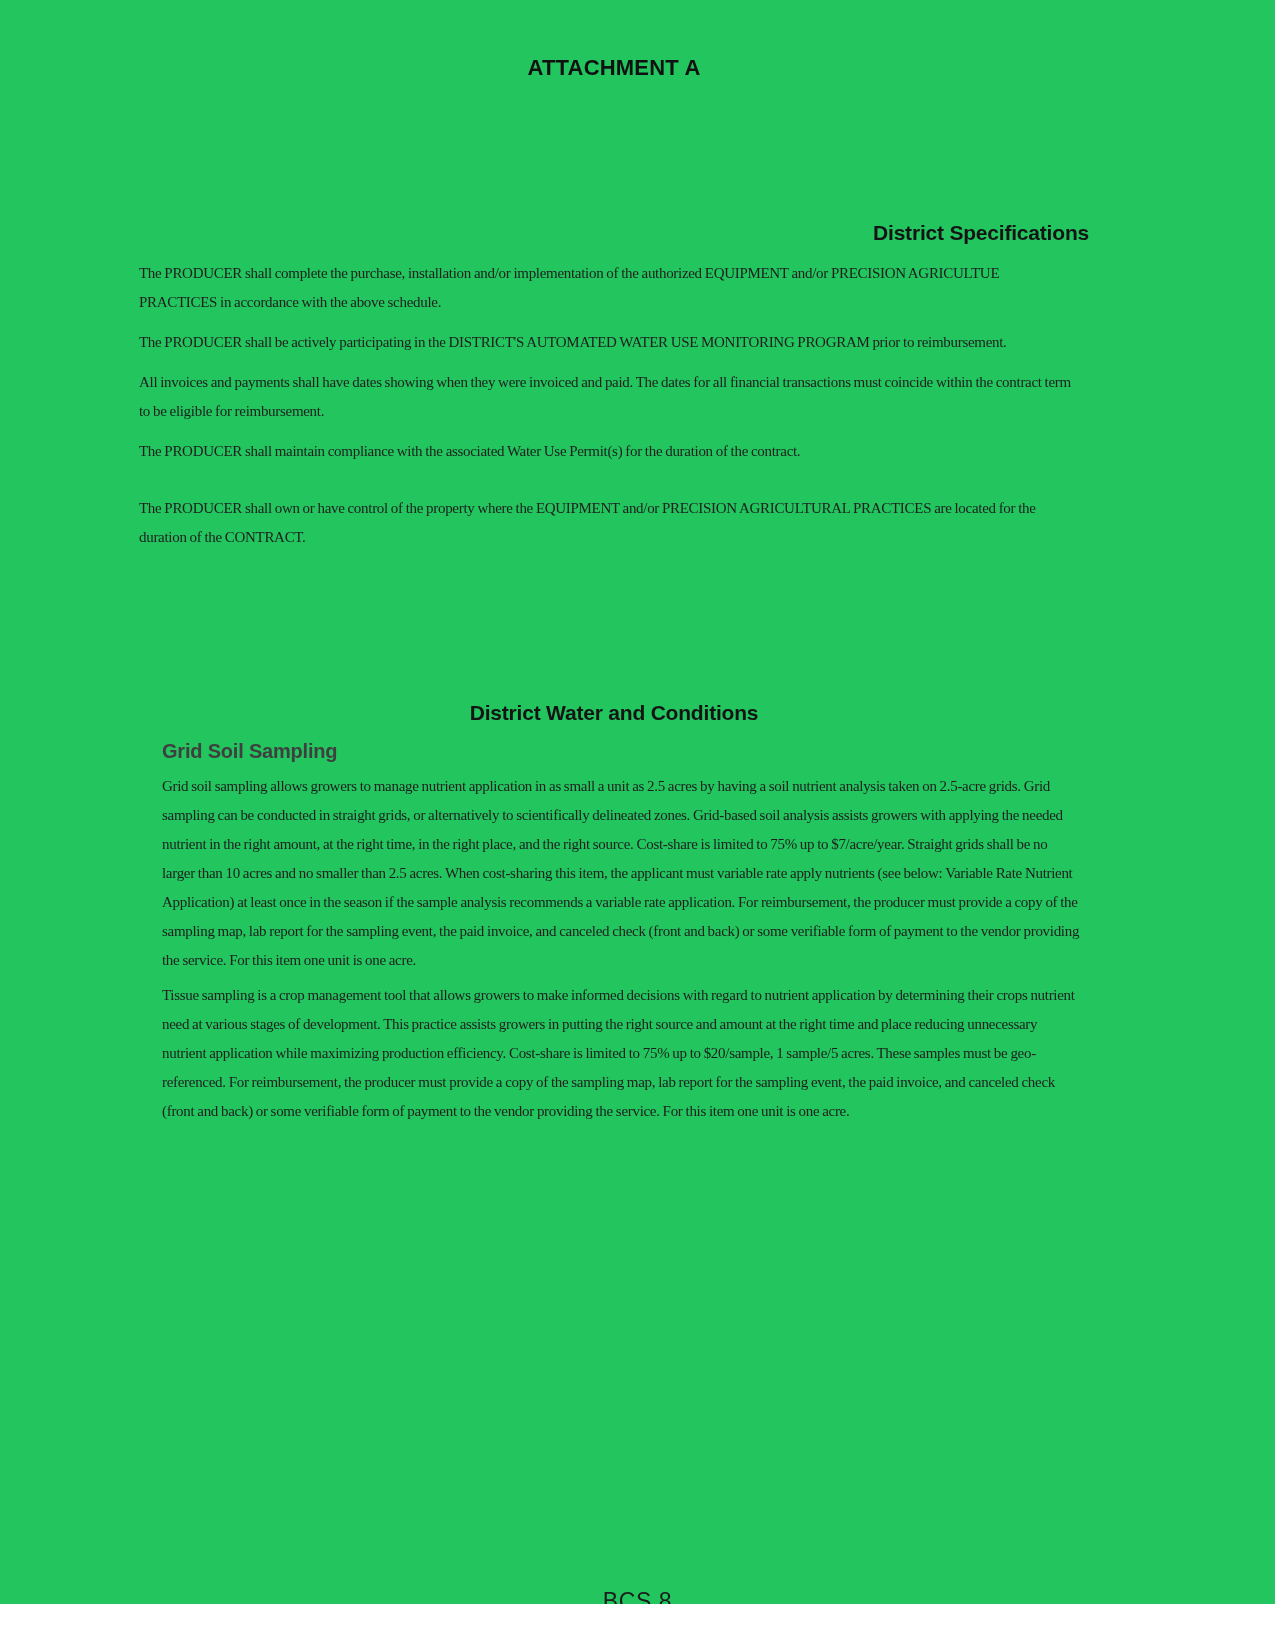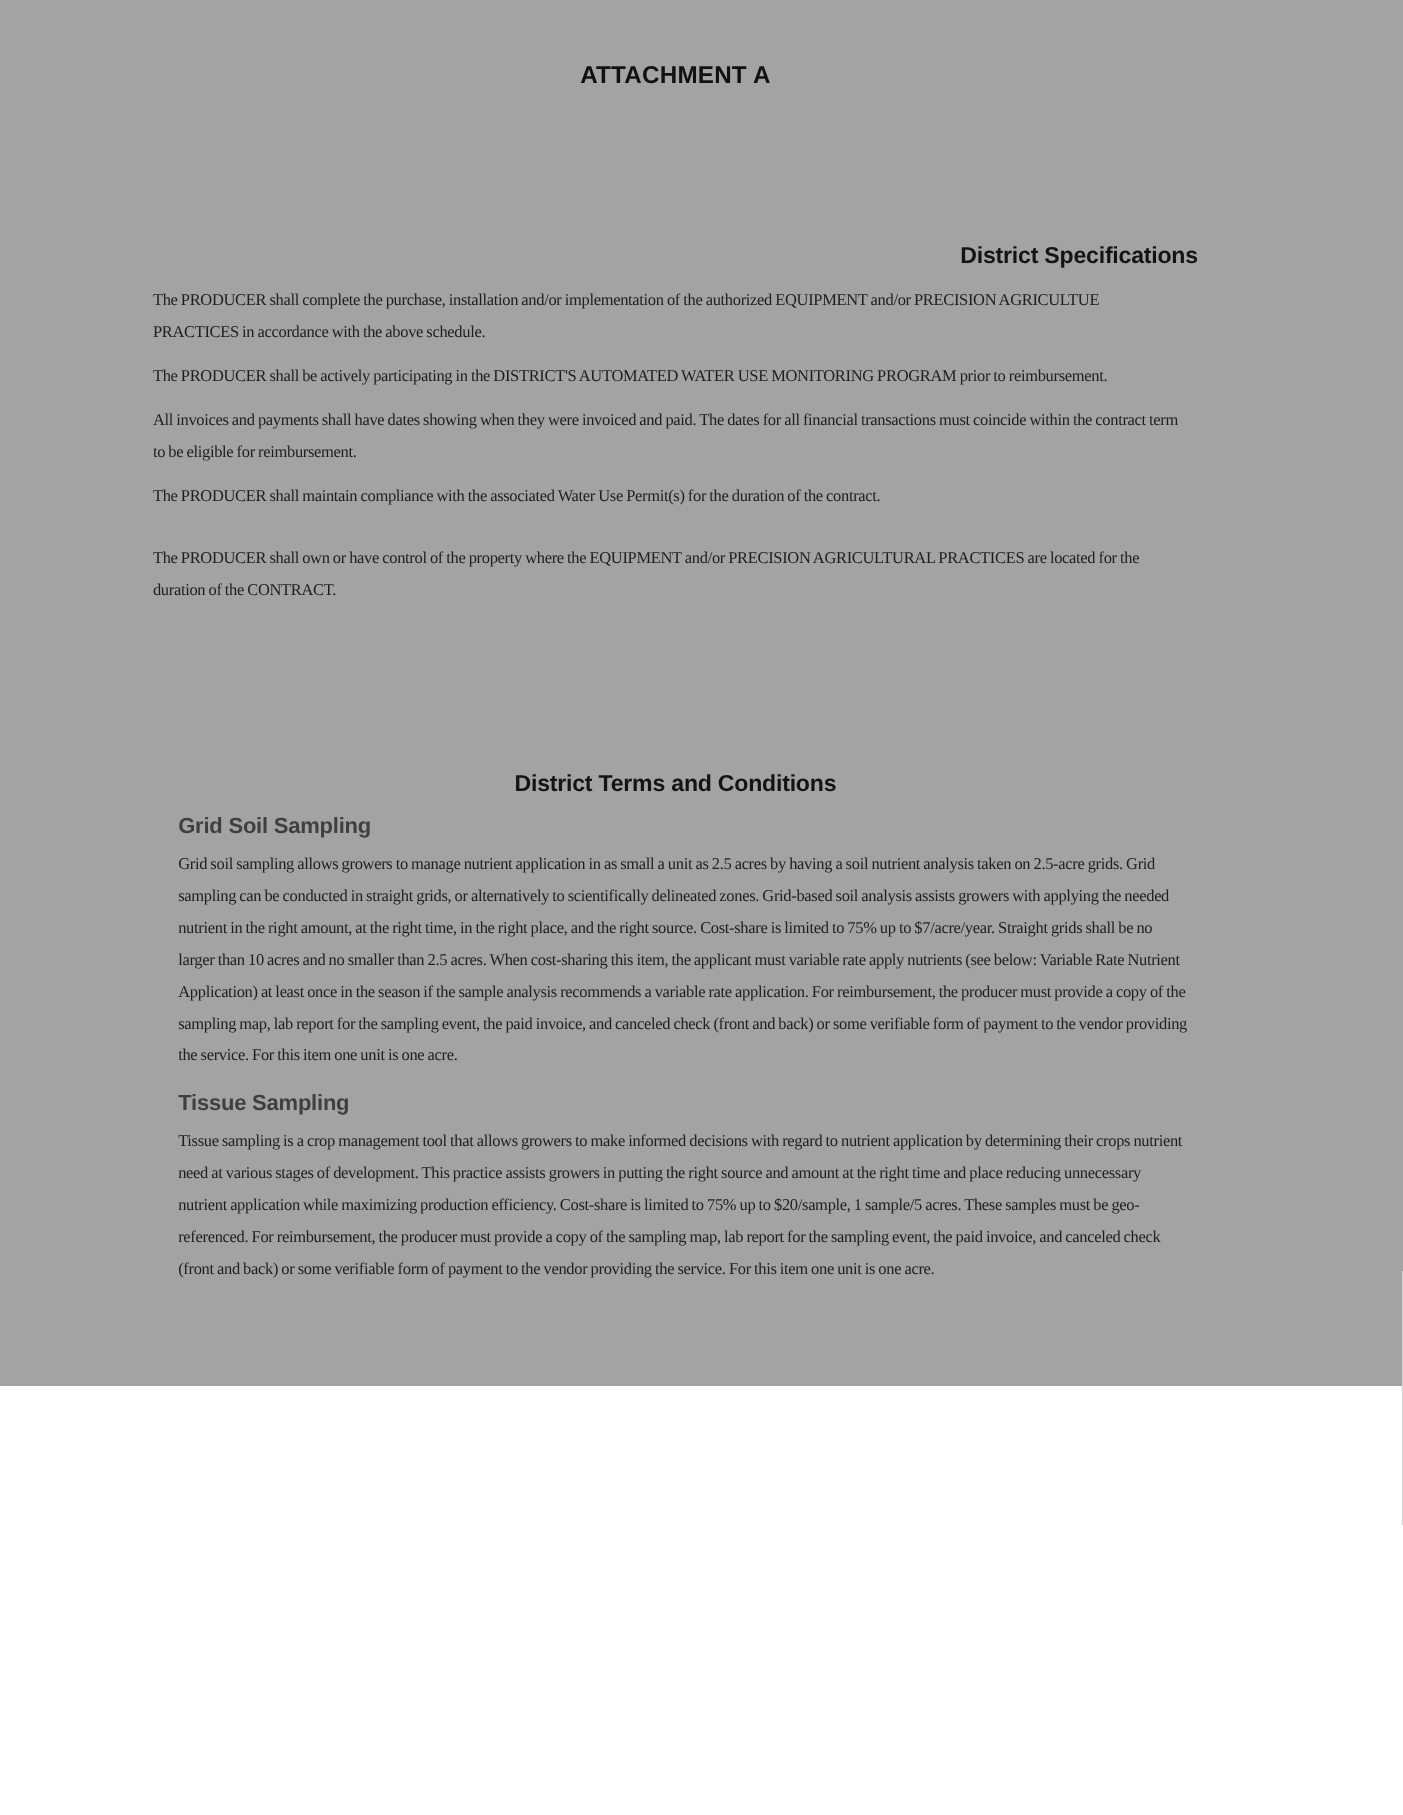--- a/index.html
+++ b/index.html
@@ -3,22 +3,22 @@
 <meta charset="utf-8">
 <style>
   html, body {
     margin: 0;
     padding: 0;
     background: #ffffff;
   }
   .page {
     position: relative;
     width: 1275px;
-    height: 1260px;
-    background: #a3a3a3;
+    height: 1604px;
+    background: #22c55e;
     font-family: "Liberation Sans", sans-serif;
     color: #1e1e1e;
     overflow: hidden;
   }
   .content {
     position: absolute;
     left: 139px;
     top: 0;
     width: 950px;
   }
@@ -102,27 +102,26 @@
     <div class="section-heading spec-heading">District Specifications</div>
 
     <div class="spec-paragraphs">
       <p class="body">The PRODUCER shall complete the purchase, installation and/or implementation of the authorized EQUIPMENT and/or PRECISION AGRICULTUE PRACTICES in accordance with the above schedule.</p>
       <p class="body">The PRODUCER shall be actively participating in the DISTRICT'S AUTOMATED WATER USE MONITORING PROGRAM prior to reimbursement.</p>
       <p class="body">All invoices and payments shall have dates showing when they were invoiced and paid. The dates for all financial transactions must coincide within the contract term to be eligible for reimbursement.</p>
       <p class="body">The PRODUCER shall maintain compliance with the associated Water Use Permit(s) for the duration of the contract.</p>
       <p class="body gap-before">The PRODUCER shall own or have control of the property where the EQUIPMENT and/or PRECISION AGRICULTURAL PRACTICES are located for the duration of the CONTRACT.</p>
     </div>
 
-    <div class="section-heading terms-heading">District Terms and Conditions</div>
+    <div class="section-heading terms-heading">District Water and Conditions</div>
 
     <div class="terms-block">
 
       <div class="sub-heading">Grid Soil Sampling</div>
       <p class="body">Grid soil sampling allows growers to manage nutrient application in as small a unit as 2.5 acres by having a soil nutrient analysis taken on 2.5-acre grids. Grid sampling can be conducted in straight grids, or alternatively to scientifically delineated zones. Grid-based soil analysis assists growers with applying the needed nutrient in the right amount, at the right time, in the right place, and the right source. Cost-share is limited to 75% up to $7/acre/year. Straight grids shall be no larger than 10 acres and no smaller than 2.5 acres. When cost-sharing this item, the applicant must variable rate apply nutrients (see below: Variable Rate Nutrient Application) at least once in the season if the sample analysis recommends a variable rate application. For reimbursement, the producer must provide a copy of the sampling map, lab report for the sampling event, the paid invoice, and canceled check (front and back) or some verifiable form of payment to the vendor providing the service. For this item one unit is one acre.</p>
 
-      <div class="sub-heading second">Tissue Sampling</div>
       <p class="body">Tissue sampling is a crop management tool that allows growers to make informed decisions with regard to nutrient application by determining their crops nutrient need at various stages of development. This practice assists growers in putting the right source and amount at the right time and place reducing unnecessary nutrient application while maximizing production efficiency. Cost-share is limited to 75% up to $20/sample, 1 sample/5 acres. These samples must be geo-referenced. For reimbursement, the producer must provide a copy of the sampling map, lab report for the sampling event, the paid invoice, and canceled check (front and back) or some verifiable form of payment to the vendor providing the service. For this item one unit is one acre.</p>
 
     </div>
   </div>
 
   <div class="footer">BCS 8</div>
 </div>
 
 </body></html>

